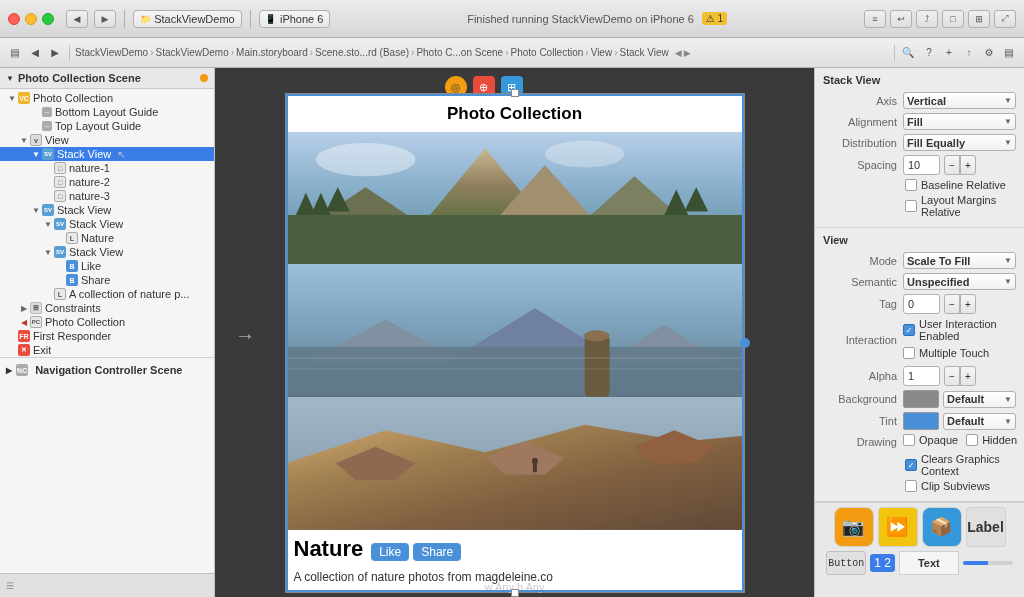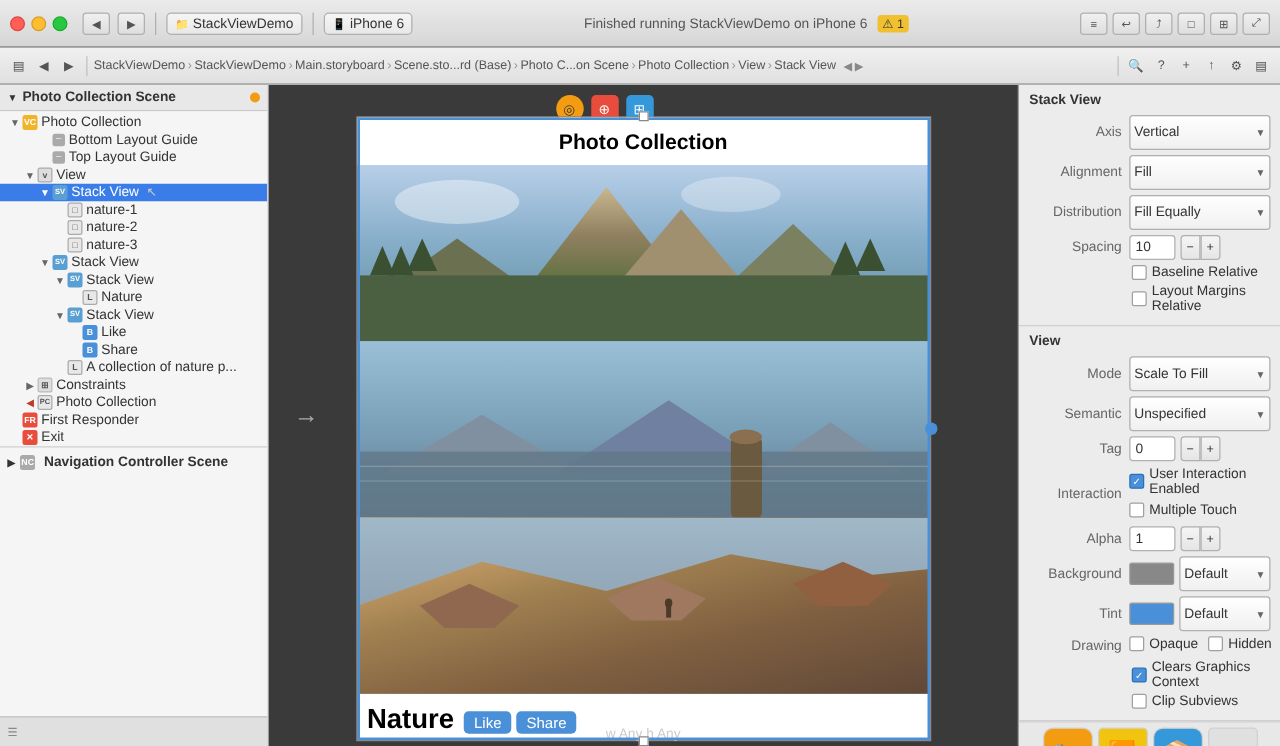--- a/index.html
+++ b/index.html
@@ -74,21 +74,21 @@
     .nature-desc { font-size: 12px; color: #333; padding: 4px 8px 8px 8px; }
     .nature-row { padding: 6px 8px 4px 8px; display: flex; align-items: baseline; }
     .canvas-bottom { position: absolute; bottom: 4px; left: 50%; transform: translateX(-50%); display: flex; gap: 12px; color: #ccc; font-size: 11px; white-space: nowrap; }
 
     
     .right-panel { width: 210px; background: #ececec; border-left: 1px solid #c0c0c0; display: flex; flex-direction: column; overflow-y: auto; }
     .right-section { padding: 6px 8px; border-bottom: 1px solid #d0d0d0; }
     .right-section-title { font-size: 11px; font-weight: 600; color: #333; margin-bottom: 6px; }
     .prop-row { display: flex; align-items: center; margin-bottom: 4px; }
     .prop-label { font-size: 11px; color: #666; width: 80px; flex-shrink: 0; text-align: right; padding-right: 6px; }
-    .prop-select { flex: 1; height: 28px; background: linear-gradient(to bottom, #fff, #f0f0f0); border: 1px solid #b0b0b0; border-radius: 3px; font-size: 11px; padding: 0 3px; display: flex; align-items: center; justify-content: space-between; cursor: pointer; }
+    .prop-select { flex: 1; height: 17px; background: linear-gradient(to bottom, #fff, #f0f0f0); border: 1px solid #b0b0b0; border-radius: 3px; font-size: 11px; padding: 0 3px; display: flex; align-items: center; justify-content: space-between; cursor: pointer; font-weight: bold; }
     .prop-select-arrow { color: #666; font-size: 8px; }
     .prop-input { flex: 1; height: 20px; background: white; border: 1px solid #b0b0b0; border-radius: 3px; font-size: 11px; padding: 0 4px; display: flex; align-items: center; }
     .prop-stepper { display: flex; align-items: center; }
     .stepper-btn { width: 16px; height: 20px; background: linear-gradient(to bottom, #f5f5f5, #e5e5e5); border: 1px solid #b0b0b0; display: flex; align-items: center; justify-content: center; cursor: pointer; font-size: 10px; color: #333; }
     .stepper-btn:first-child { border-radius: 3px 0 0 3px; }
     .stepper-btn:last-child { border-radius: 0 3px 3px 0; }
     .checkbox-row { display: flex; align-items: center; gap: 4px; margin-bottom: 3px; padding-left: 82px; }
     .checkbox { width: 12px; height: 12px; border: 1px solid #a0a0a0; background: white; border-radius: 2px; flex-shrink: 0; display: flex; align-items: center; justify-content: center; font-size: 8px; }
     .checkbox.checked { background: #4a90d9; border-color: #2a70b9; color: white; }
     .checkbox-label { font-size: 11px; color: #333; }
@@ -427,20 +427,21 @@
             </div>
           </div>
 
           <div class="nature-row">
             <span class="nature-label">Nature</span>
             <span class="nature-buttons">
               <button class="btn-like">Like</button>
               <button class="btn-share">Share</button>
             </span>
           </div>
+          <div class="nature-desc">A collection of nature photos from magdeleine.co</div>
         </div>
       </div>
     </div>
 
     <div class="canvas-bottom">
       <span>w Any  h Any</span>
     </div>
   </div>
 
   <div class="right-panel">

